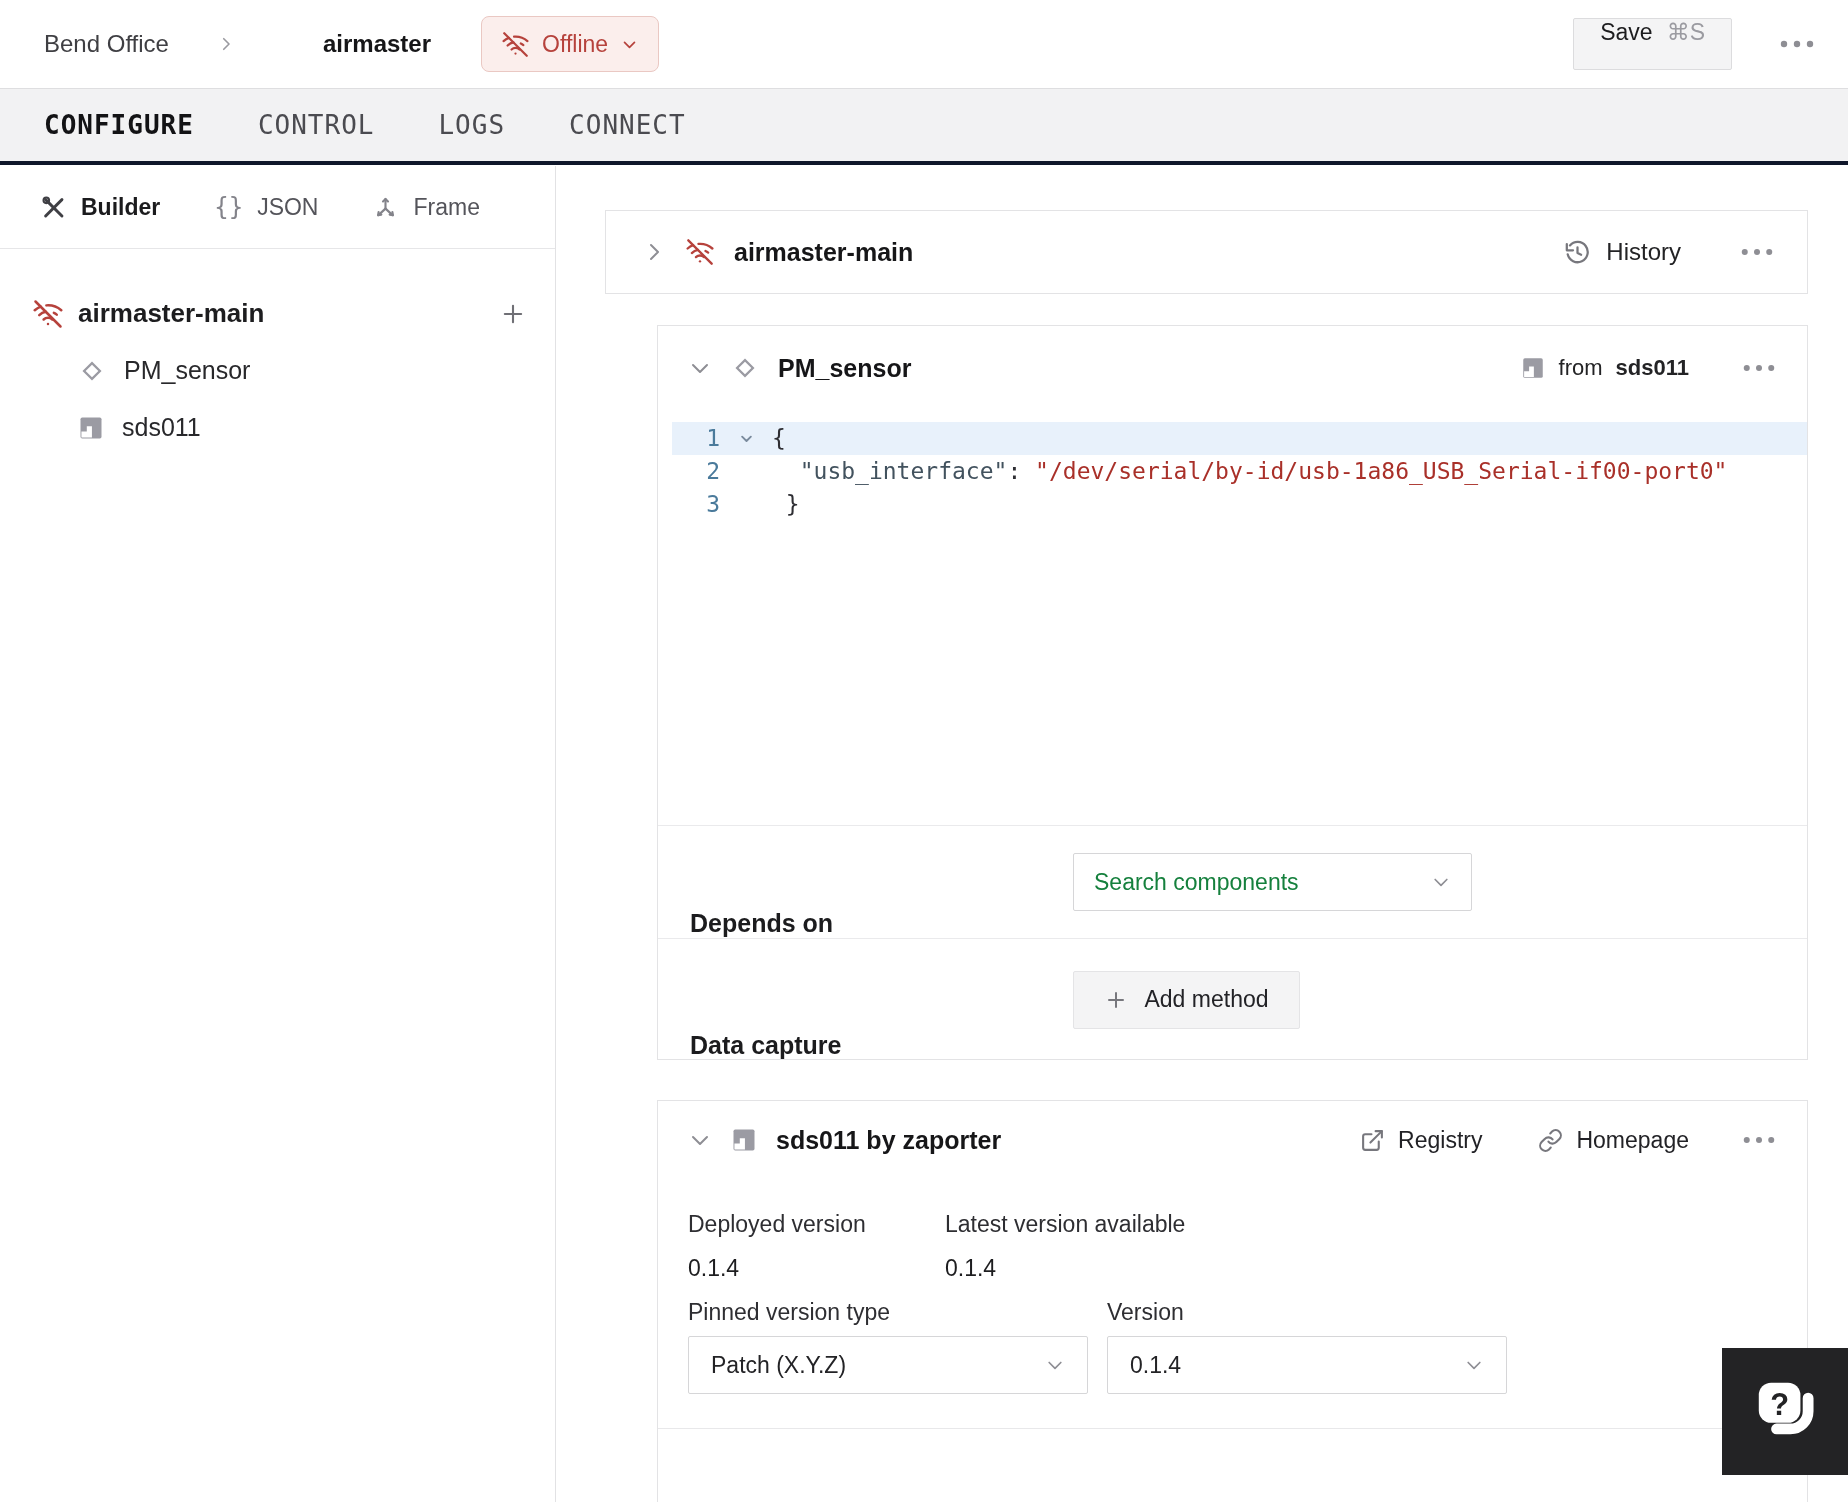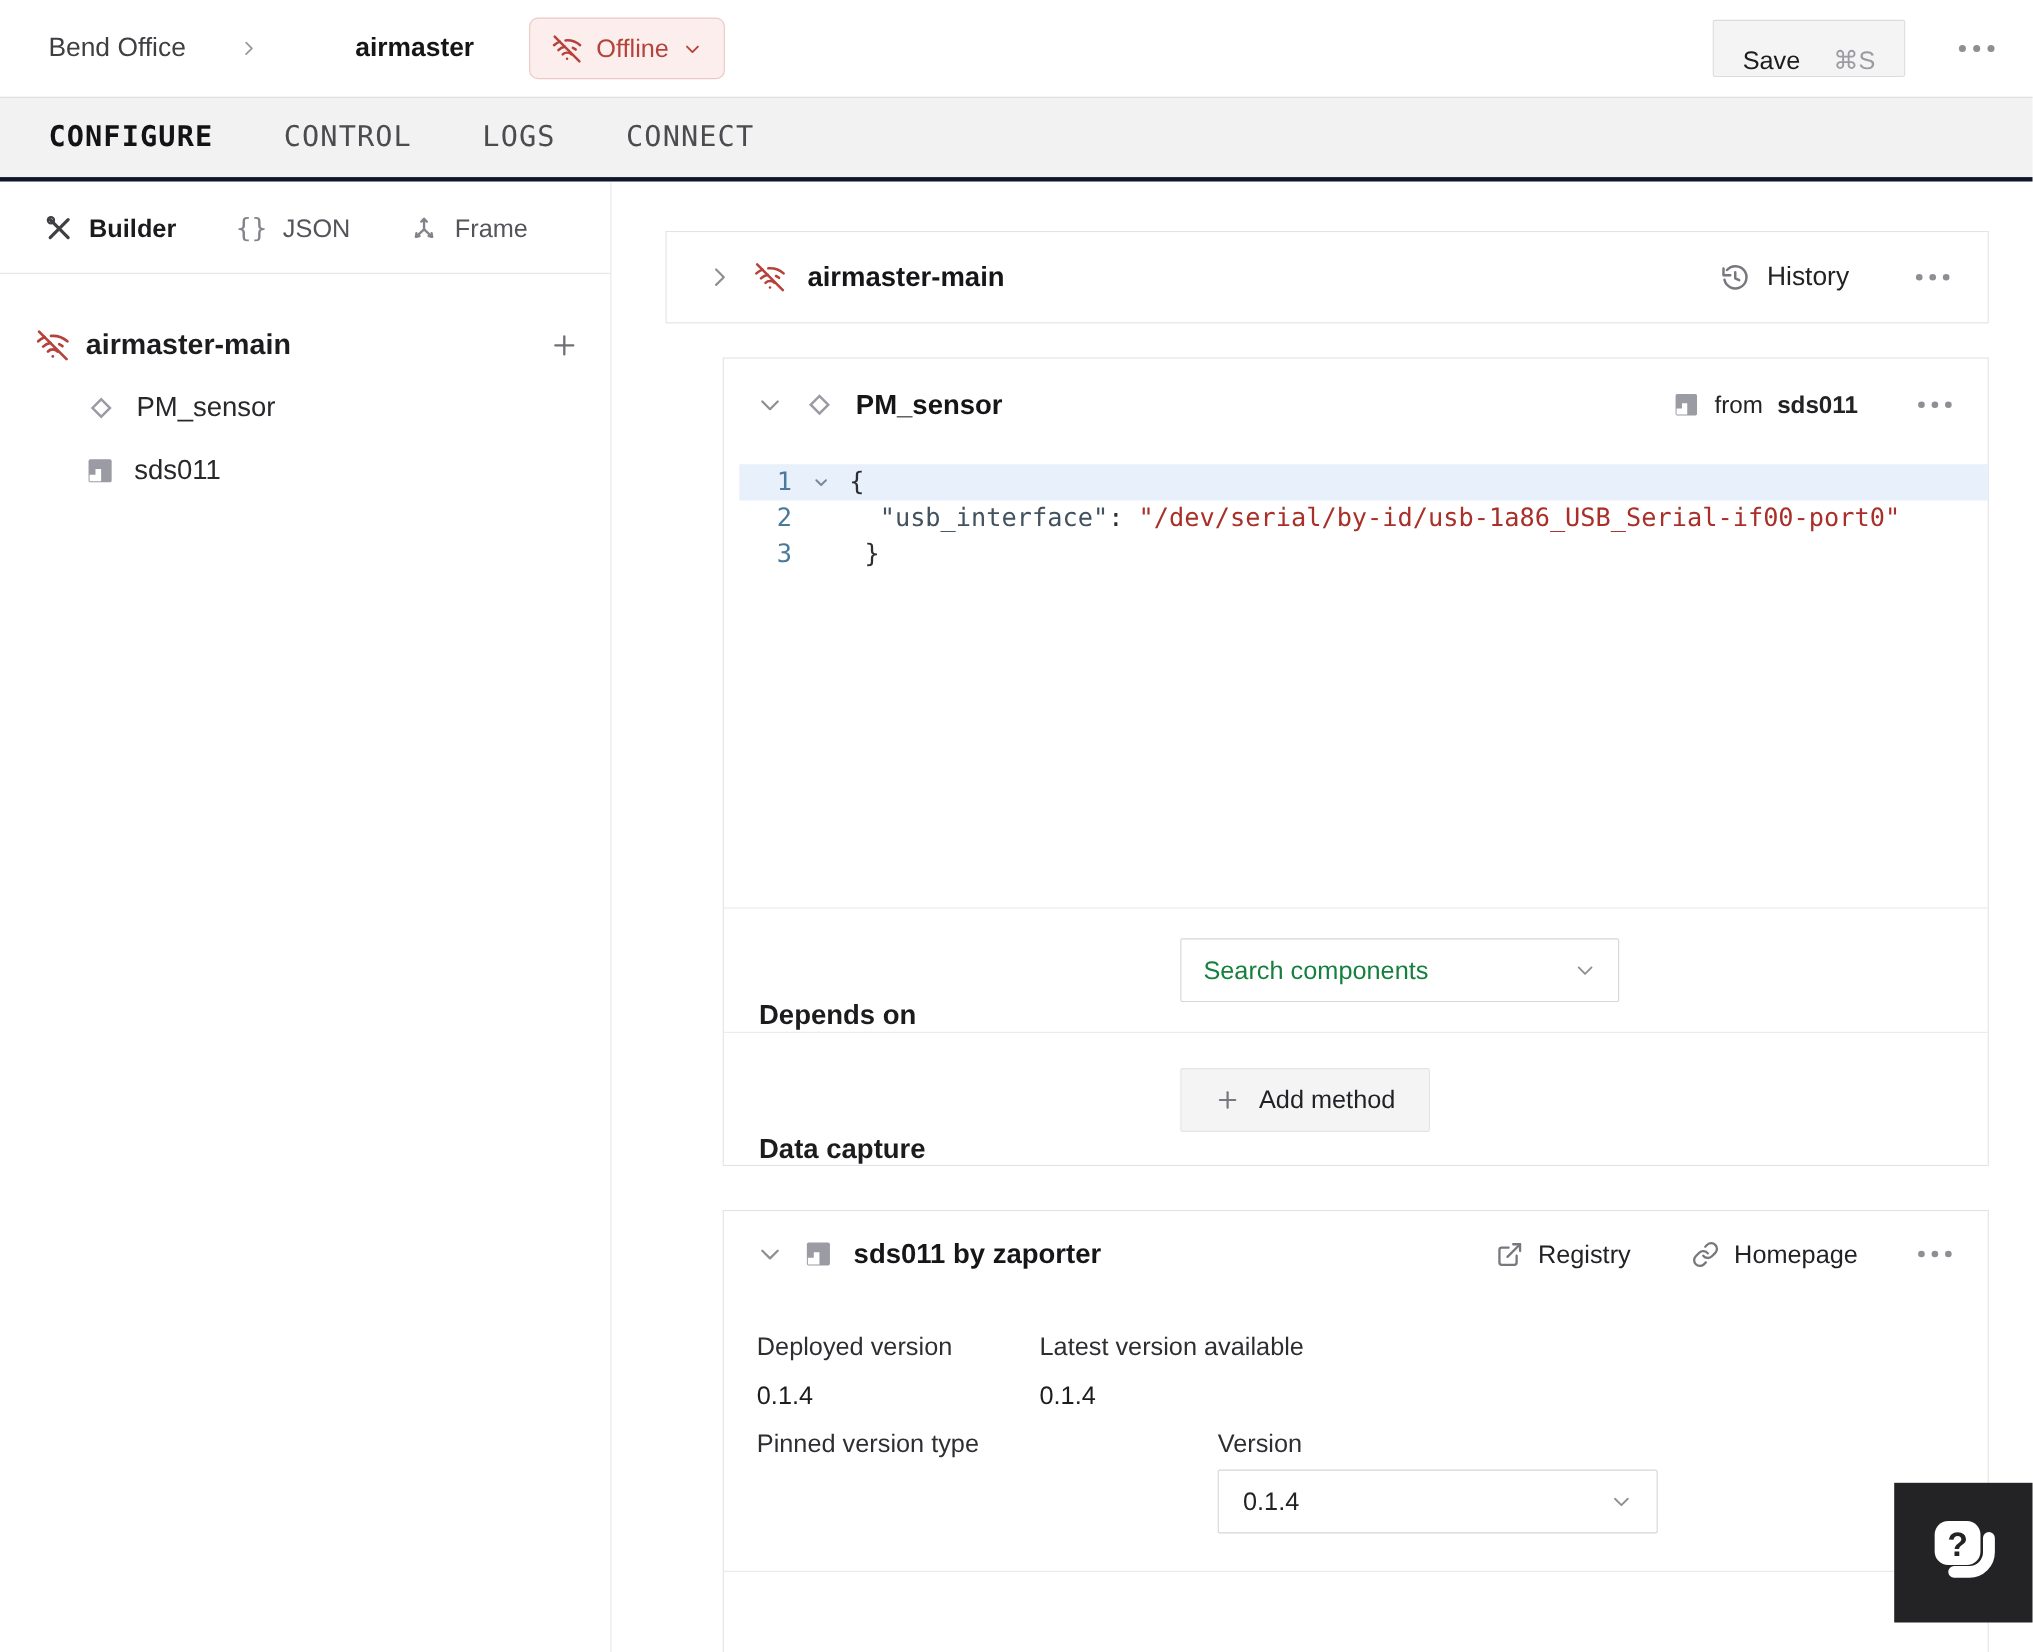--- a/index.html
+++ b/index.html
@@ -13,21 +13,21 @@
   .header { position:absolute; left:0; top:0; width:1848px; height:88px;
     display:flex; align-items:center; padding:0 28px 0 44px; box-sizing:border-box; background:#fff; }
   .crumb { display:flex; align-items:center;gap:32px; }
   .crumb-org { font-size:24px; color:#3f3f43; }
   .crumb-sep { margin:0 16px; color:#9a9aa0; }
   .crumb-machine { font-size:24px; font-weight:700; color:#161618;margin-left:40px; }
   .status-badge { margin-left:50px; display:flex; align-items:center; gap:13px; height:54px;
     padding:0 20px; background:#fbeeec; border:1px solid #eac8c3; border-radius:8px;
     color:#b6423c; font-size:23px; cursor:pointer; }
   .header-spacer { flex:1; }
-  .save-btn { display:flex; align-items:flex-end; gap:30px; height:52px; padding:0 26px;
+  .save-btn { display:flex; align-items:flex-start; gap:14px; height:52px; padding:0 26px;
     background:#f4f4f5; border:1px solid #dcdcde; border-radius:2px; font-size:23px; color:#1c1c1e; cursor:pointer; }
   .save-shortcut { color:#9b9ba1; }
   .icon-dots { color:#8e8e94; }
   .header-dots { margin-left:42px; cursor:pointer; background:none; border:none; padding:6px; }
 
   
   .tabbar { position:absolute; left:0; top:88px; width:1848px; height:77px;
     background:#f2f2f3; border-top:1px solid #dedee0; border-bottom:4px solid #0f172a;
     display:flex; align-items:center; gap:64px; padding-left:44px; box-sizing:border-box;
     font-family:"DejaVu Sans Mono", monospace; font-size:26px; letter-spacing:1px; color:#4b4b50; }
@@ -428,20 +428,28 @@
 
       <div class="vm-body">
         <span class="vm-label lab-deployed">Deployed version</span>
         <span class="vm-value val-deployed">0.1.4</span>
         <span class="vm-label lab-latest">Latest version available</span>
         <span class="vm-value val-latest">0.1.4</span>
 
         <span class="vm-label lab-pinned">Pinned version type</span>
         <span class="vm-label lab-version">Version</span>
 
+        <div class="vm-dd dd-pinned">
+          <span class="dd-value">Patch (X.Y.Z)</span>
+          <span class="dd-chevron">
+            <svg width="20" height="20" viewBox="0 0 24 24" fill="none" stroke="currentColor" stroke-width="2" stroke-linecap="round" stroke-linejoin="round">
+                <polyline points="5 9 12 16 19 9"></polyline>
+              </svg>
+          </span>
+        </div>
         <div class="vm-dd dd-version">
           <span class="dd-value">0.1.4</span>
           <span class="dd-chevron">
             <svg width="20" height="20" viewBox="0 0 24 24" fill="none" stroke="currentColor" stroke-width="2" stroke-linecap="round" stroke-linejoin="round">
                 <polyline points="5 9 12 16 19 9"></polyline>
               </svg>
           </span>
         </div>
       </div>
     </div>

